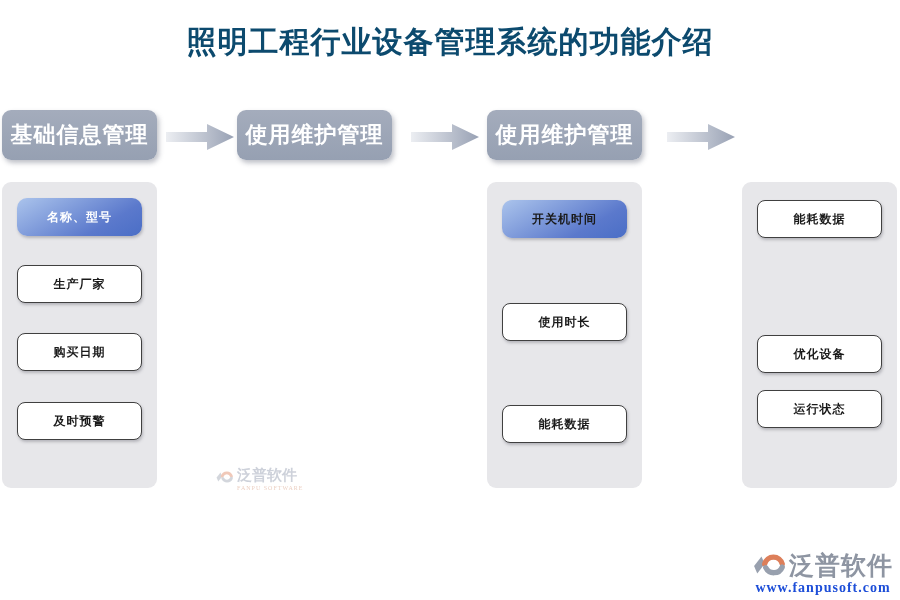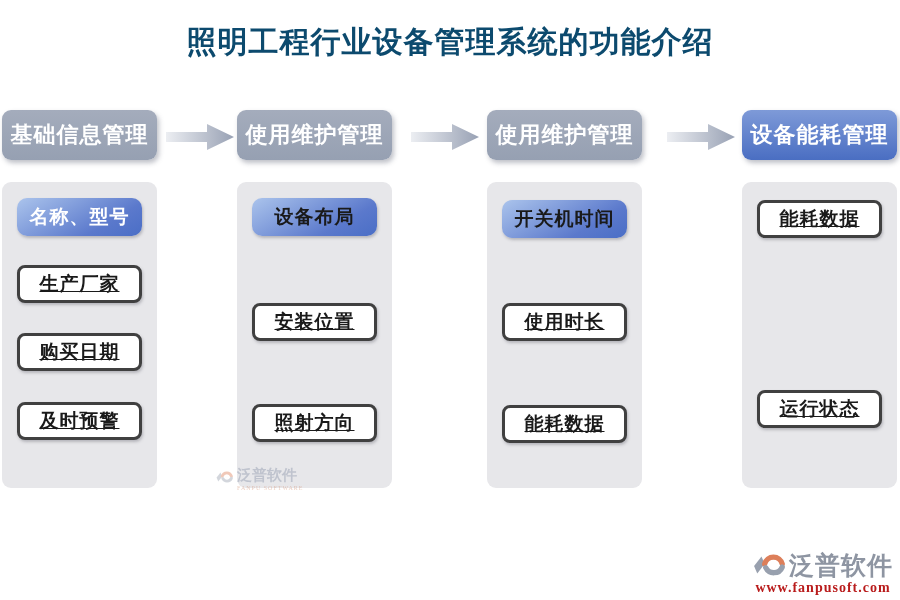--- a/index.html
+++ b/index.html
@@ -21,88 +21,82 @@
   }
   .col-header.gray{background:linear-gradient(180deg,#a4acbc 0%,#96a0b2 100%);}
   .col-header.blue{background:linear-gradient(180deg,#7e9ad8 0%,#4a6ec2 100%);}
   .panel{
     position:absolute;top:182px;left:0;width:155px;height:306px;
     background:#e7e7ea;border-radius:9px;
   }
   .item{
     position:absolute;left:15px;width:125px;height:38px;
     display:flex;align-items:center;justify-content:center;
-    font-size:19px;font-weight:bold;color:#1a1a1a;letter-spacing:1px;
+    font-size:12px;font-weight:bold;color:#1a1a1a;letter-spacing:1px;
     box-sizing:border-box;
   }
   .item.white{
-    background:#ffffff;border:3px solid #404040;border-radius:8px;
+    background:#ffffff;border:1px solid #404040;border-radius:8px;
     box-shadow:1px 2px 3px rgba(90,90,100,0.35);
-    text-decoration:underline;
   }
   .item.blue{
     background:linear-gradient(150deg,#abc4ec 0%,#5b79cc 70%,#4a6ec6 100%);
     border-radius:10px;box-shadow:1px 2px 3px rgba(90,90,100,0.35);
   }
   .item.blue.light-text{color:#ffffff;}
   .arrow{position:absolute;top:122px;}
   .wm-center{
     position:absolute;left:216px;top:468px;opacity:0.42;
     display:flex;align-items:flex-start;
   }
   .wm-center .txt{margin-left:3px;line-height:1;}
   .wm-center .brand{font-size:15px;font-weight:bold;color:#8a93a8;}
   .wm-center .sub{font-size:6px;color:#d08a6a;letter-spacing:1px;margin-top:2px;}
   .wm-corner{position:absolute;left:753px;top:548px;}
   .wm-corner .row{display:flex;align-items:center;}
   .wm-corner .brand{
     font-size:25px;font-weight:bold;color:#8e95a2;letter-spacing:1px;margin-left:2px;
   }
   .wm-corner .url{
-    font-size:14px;font-weight:bold;color:#b91c1c;text-align:center;
+    font-size:14px;font-weight:bold;color:#1d4ed8;text-align:center;
     margin-top:-2px;letter-spacing:1px;
   }
 </style>
 </head>
 <body>
 
 <div class="title">照明工程行业设备管理系统的功能介绍</div>
 
 <div class="column" style="left:2px">
   <div class="col-header gray">基础信息管理</div>
   <div class="panel">
     <div class="item blue light-text" style="top:16px">名称、型号</div>
     <div class="item white" style="top:83px">生产厂家</div>
     <div class="item white" style="top:151px">购买日期</div>
     <div class="item white" style="top:220px">及时预警</div>
   </div>
 </div>
 
 <div class="column" style="left:237px">
   <div class="col-header gray">使用维护管理</div>
-  <div class="panel">
-    <div class="item blue" style="top:16px">设备布局</div>
-    <div class="item white" style="top:121px">安装位置</div>
-    <div class="item white" style="top:222px">照射方向</div>
-  </div>
 </div>
 
 <div class="column" style="left:487px">
   <div class="col-header gray">使用维护管理</div>
   <div class="panel">
     <div class="item white" style="top:121px">使用时长</div>
     <div class="item blue" style="top:18px">开关机时间</div>
     <div class="item white" style="top:223px">能耗数据</div>
   </div>
 </div>
 
 <div class="column" style="left:742px">
-  <div class="col-header blue">设备能耗管理</div>
   <div class="panel">
     <div class="item white" style="top:18px">能耗数据</div>
+    <div class="item white" style="top:153px">优化设备</div>
     <div class="item white" style="top:208px">运行状态</div>
   </div>
 </div>
 
 <svg class="arrow" style="left:166px" width="68" height="30" viewBox="0 0 68 30">
   <defs>
       <linearGradient id="ag1" x1="0" y1="0" x2="1" y2="0">
     <stop offset="0" stop-color="#eceef2"></stop>
         <stop offset="1" stop-color="#98a1b4"></stop>
   </linearGradient>

